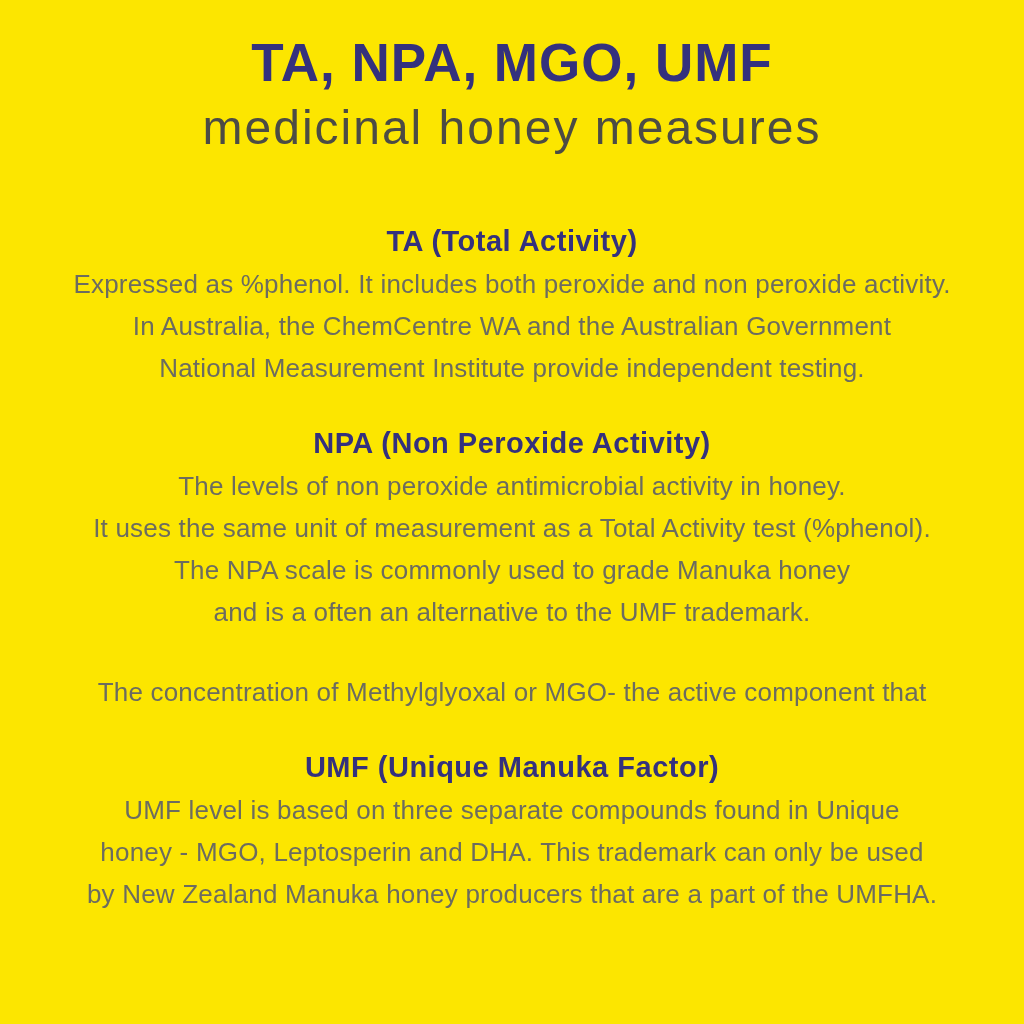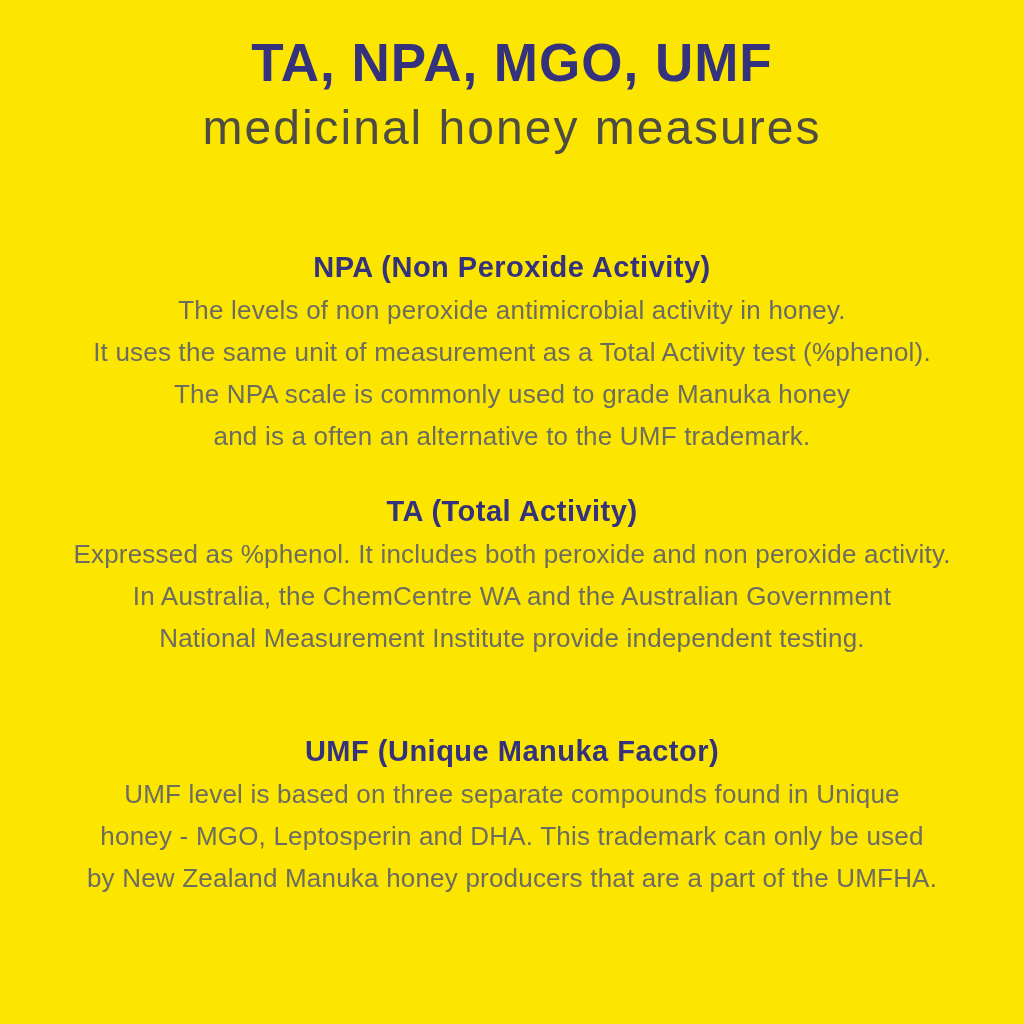--- a/index.html
+++ b/index.html
@@ -33,21 +33,21 @@
     line-height: 1.1;
     margin-bottom: 10px;
   }
 
   .page-subtitle {
     color: #4C4C44;
     font-size: 48px;
     font-weight: 300;
     letter-spacing: 2px;
     line-height: 1.1;
-    margin-bottom: 96px;
+    margin-bottom: 70px;
   }
 
   .section {
     margin-bottom: 38px;
     width: 980px;
   }
 
   .section-heading {
     color: #34317D;
     font-size: 29px;
@@ -69,35 +69,36 @@
 </head>
 <body>
 
 <div class="poster">
 
   <h1 class="page-title">TA, NPA, MGO, UMF</h1>
 
   <h2 class="page-subtitle">medicinal honey measures</h2>
 
   <section class="section">
+    <h3 class="section-heading">TA (Total Activity)</h3>
+    <div class="body-line">Expressed as %phenol. It includes both peroxide and non peroxide activity.</div>
+    <div class="body-line">In Australia, the ChemCentre WA and the Australian Government</div>
+    <div class="body-line">National Measurement Institute provide independent testing.</div>
+  </section>
+
+  <section class="section">
     <h3 class="section-heading">NPA (Non Peroxide Activity)</h3>
     <div class="body-line">The levels of non peroxide antimicrobial activity in honey.</div>
     <div class="body-line">It uses the same unit of measurement as a Total Activity test (%phenol).</div>
     <div class="body-line">The NPA scale is commonly used to grade Manuka honey</div>
     <div class="body-line">and is a often an alternative to the UMF trademark.</div>
   </section>
 
   <section class="section">
-    <h3 class="section-heading">TA (Total Activity)</h3>
-    <div class="body-line">Expressed as %phenol. It includes both peroxide and non peroxide activity.</div>
-    <div class="body-line">In Australia, the ChemCentre WA and the Australian Government</div>
-    <div class="body-line">National Measurement Institute provide independent testing.</div>
-  </section>
-
-  <section class="section">
+    <div class="body-line">The concentration of Methylglyoxal or MGO- the active component that</div>
   </section>
 
   <section class="section">
     <h3 class="section-heading">UMF (Unique Manuka Factor)</h3>
     <div class="body-line">UMF level is based on three separate compounds found in Unique</div>
     <div class="body-line">honey - MGO,  Leptosperin and DHA. This trademark can only be used</div>
     <div class="body-line">by New Zealand Manuka honey producers that are a part of the UMFHA.</div>
   </section>
 
 </div>

